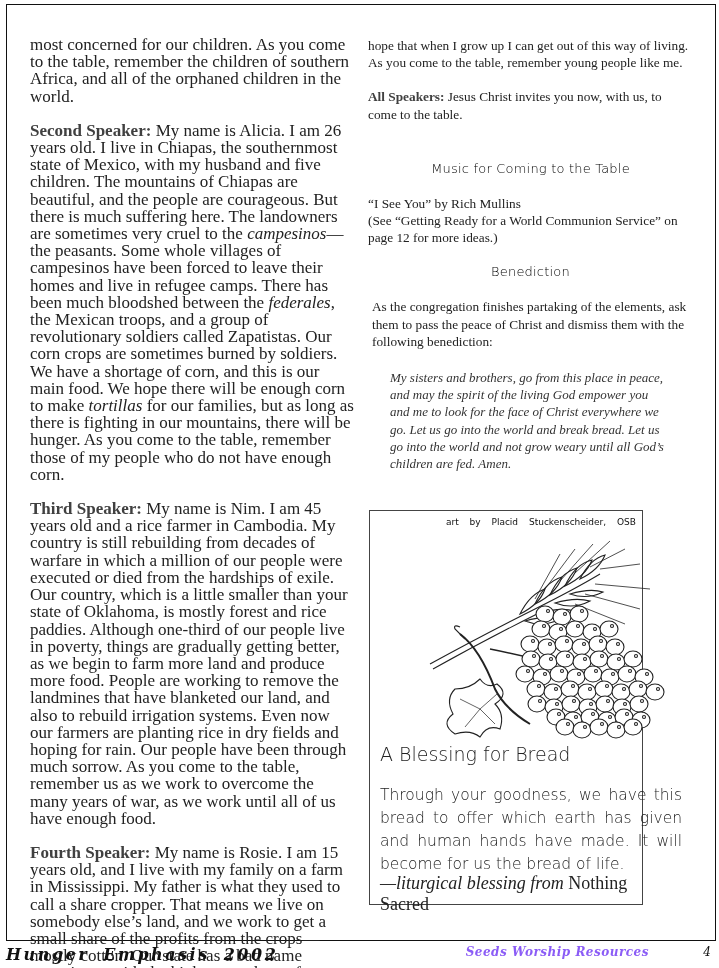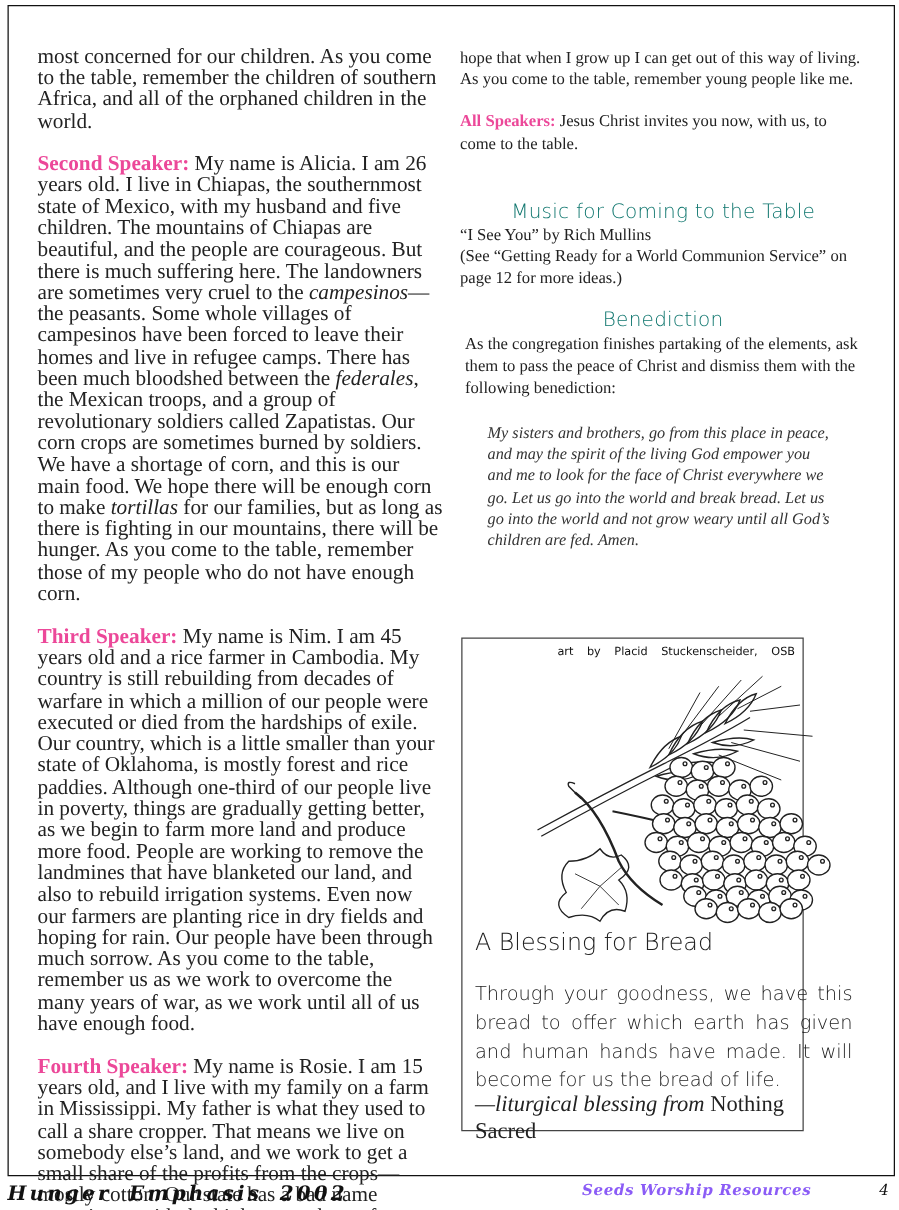--- a/index.html
+++ b/index.html
@@ -1,22 +1,22 @@
 <!DOCTYPE html>
 <html><head>
 <meta charset="utf-8">
 <style>
   html, body { margin: 0; padding: 0; background: #ffffff; }
   body { width: 719px; height: 968px; position: relative; overflow: hidden; font-family: "Liberation Serif", serif; color: #222; }
   .frame { position: absolute; left: 6px; top: 4px; width: 710px; height: 937px; border: 1.5px solid #111; box-sizing: border-box; }
   .col-left { position: absolute; left: 30px; top: 36px; width: 325px; font-size: 17px; line-height: 17.2px; }
   .col-right { position: absolute; left: 368px; top: 37px; width: 325px; font-size: 13.3px; line-height: 17.2px; }
   p { margin: 0 0 17px 0; }
-  b { color: #ec4899; }
-  .sans-head { font-family: "DejaVu Sans", sans-serif; font-weight: 200; font-size: 16px; color: #0f766e; text-align: center; letter-spacing: 0.2px; margin: 0; }
+  b { color: #404040; }
+  .sans-head { font-family: "DejaVu Sans", sans-serif; font-weight: 200; font-size: 13px; color: #000000; text-align: center; letter-spacing: 0.2px; margin: 16px; }
   .music-head { margin-top: 36px; line-height: 20px; }
   .bene-head { margin-top: 16px; line-height: 20px; }
   .bene-intro { margin: 0 0 0 4px; }
   .bene-text { margin: 19px 0 0 22px; width: 278px; font-style: italic; color: #333; line-height: 17.2px; font-size: 13px; }
   .box { position: absolute; left: 369px; top: 510px; width: 274px; height: 395px; border: 1px solid #444; box-sizing: border-box; padding-left: 44px; }
   .art-credit { position: absolute; right: 6px; top: 6px; font-family: "DejaVu Sans", sans-serif; font-size: 9px; word-spacing: 8px; color: #111; }
   .art { position: absolute; left: 55px; top: 28px; width: 265px; height: 200px; }
   .blessing-title { position: absolute; left: 10px; top: 232px; font-family: "DejaVu Sans", sans-serif; font-weight: 200; font-size: 19px; color: #222; }
   .blessing-body { position: absolute; left: 10px; top: 273px; width: 302px; font-family: "DejaVu Sans", sans-serif; font-weight: 200; font-size: 15.5px; line-height: 23px; text-align: justify; color: #222; }
   .blessing-source { position: absolute; left: 10px; top: 362px; font-size: 18px; }

